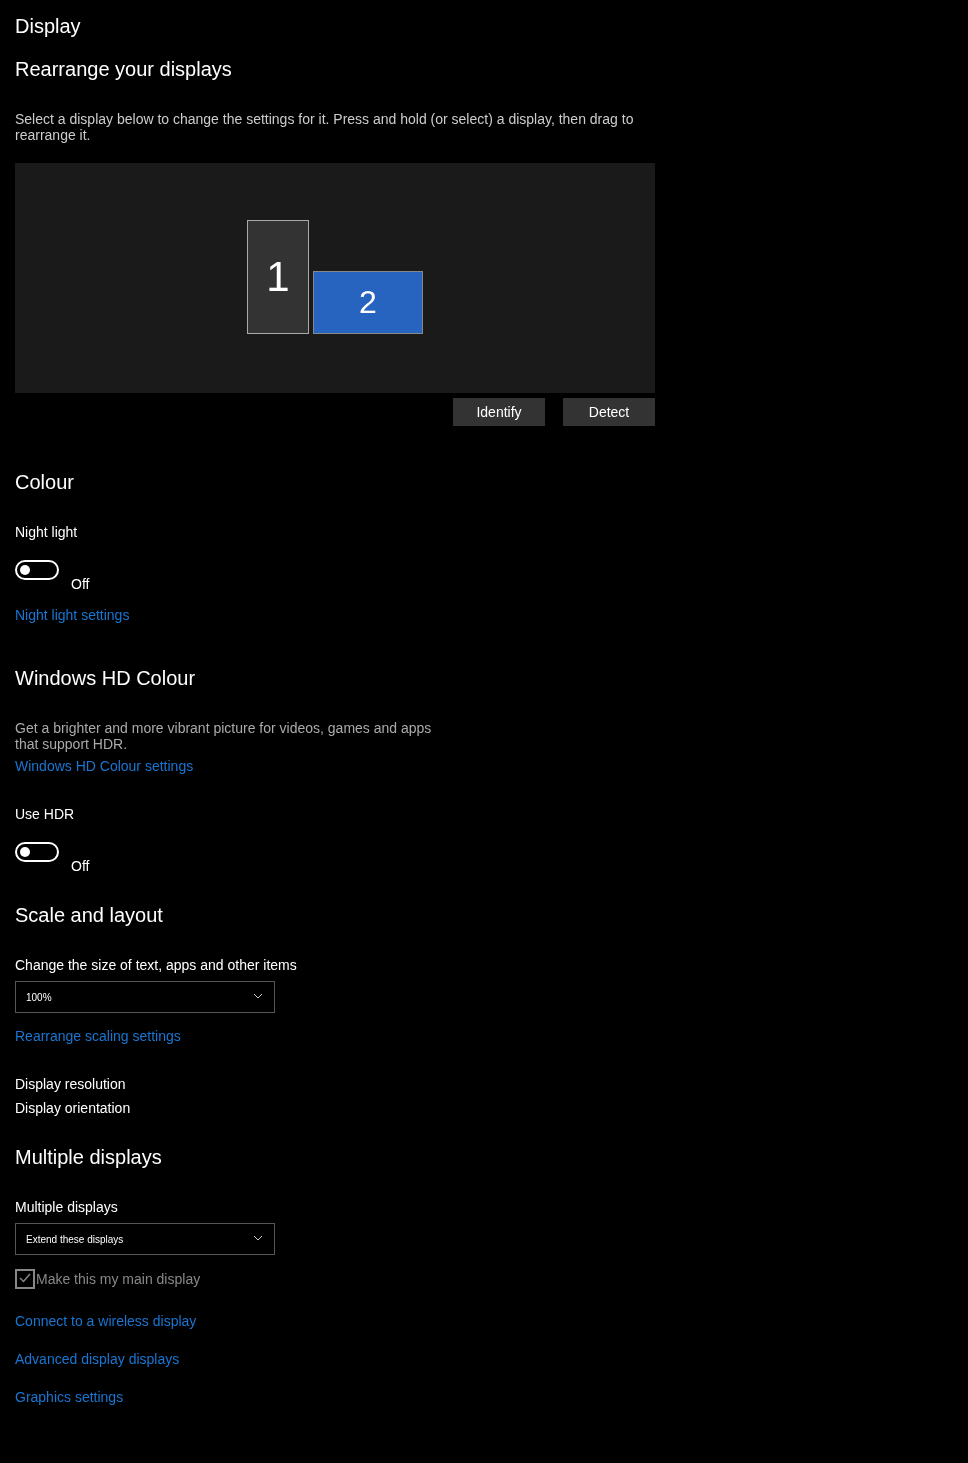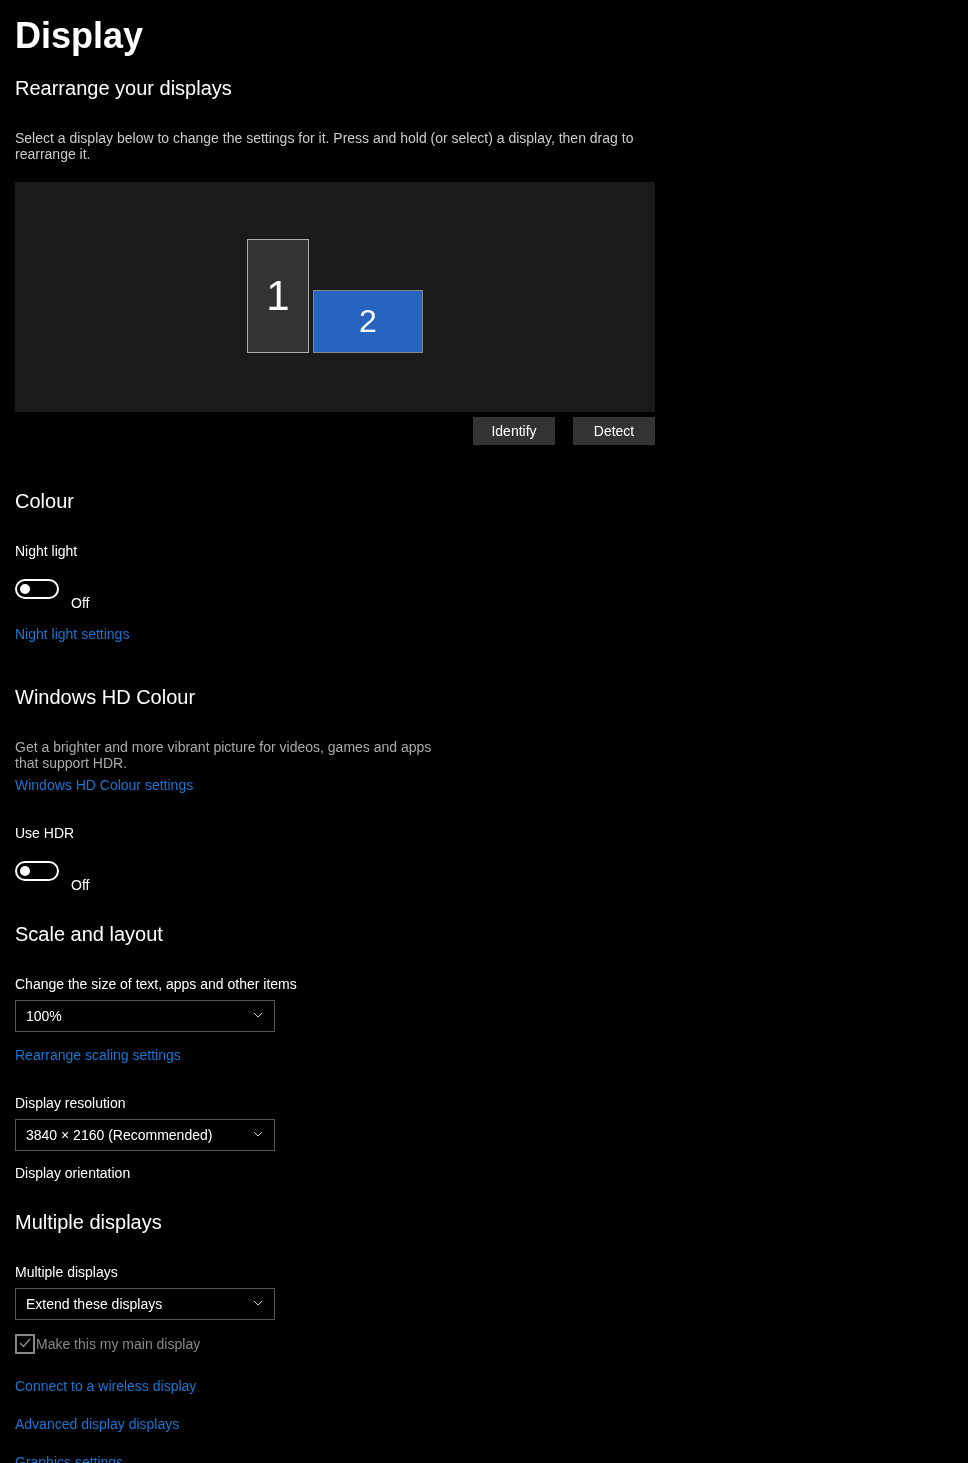--- a/index.html
+++ b/index.html
@@ -9,22 +9,22 @@
       font-family: "Segoe UI", Tahoma, Geneva, Verdana, sans-serif;
     }
     body {
       background: #000;
       color: #fff;
       width: 968px;
       min-height: 1463px;
       padding: 15px 15px 15px 15px;
     }
     .page-title {
-      font-size: 36px;
-      font-weight: 700;
+      font-size: 20px;
+      font-weight: 400;
       margin-bottom: 20px;
     }
     .section-title {
       font-size: 20px;
       font-weight: 400;
       margin-bottom: 12px;
     }
     .section-desc {
       font-size: 14px;
       color: #ccc;
@@ -76,21 +76,21 @@
       display: flex;
       justify-content: flex-end;
       gap: 18px;
       margin-bottom: 45px;
     }
     .btn {
       background: #333333;
       border: none;
       color: #fff;
       padding: 6px 0;
-      width: 82px;
+      width: 92px;
       font-size: 14px;
       cursor: pointer;
     }
     .section {
       margin-bottom: 30px;
     }
     .field-label {
       font-size: 14px;
       margin-bottom: 8px;
     }
@@ -135,21 +135,21 @@
     .dropdown {
       width: 260px;
       height: 32px;
       border: 1px solid #555;
       background: #000;
       color: #fff;
       display: flex;
       align-items: center;
       justify-content: space-between;
       padding: 0 10px;
-      font-size: 14px;
+      font-size: 10px;
       cursor: pointer;
       margin-bottom: 14px;
     }
     .chevron {
       color: #ccc;
     }
     .checkbox-row {
       display: flex;
       align-items: center;
       gap: 1px;
@@ -236,28 +236,20 @@
     <span class="chevron">
       <svg width="12" height="12" viewBox="0 0 12 12">
           <path d="M2 4 L6 8 L10 4" stroke="#ccc" stroke-width="1" fill="none"></path>
         </svg>
     </span>
   </div>
   <a class="link">Rearrange scaling settings</a>
   <div class="spacer-med"></div>
 
   <div class="field-label">Display resolution</div>
-  <div class="dropdown">
-    <span>3840 × 2160 (Recommended)</span>
-    <span class="chevron">
-      <svg width="12" height="12" viewBox="0 0 12 12">
-          <path d="M2 4 L6 8 L10 4" stroke="#ccc" stroke-width="1" fill="none"></path>
-        </svg>
-    </span>
-  </div>
 
   <div class="field-label">Display orientation</div>
 </div>
 
 <div class="section">
   <h2 class="section-title">Multiple displays</h2>
   <div class="spacer-med"></div>
   <div class="field-label">Multiple displays</div>
   <div class="dropdown">
     <span>Extend these displays</span>

